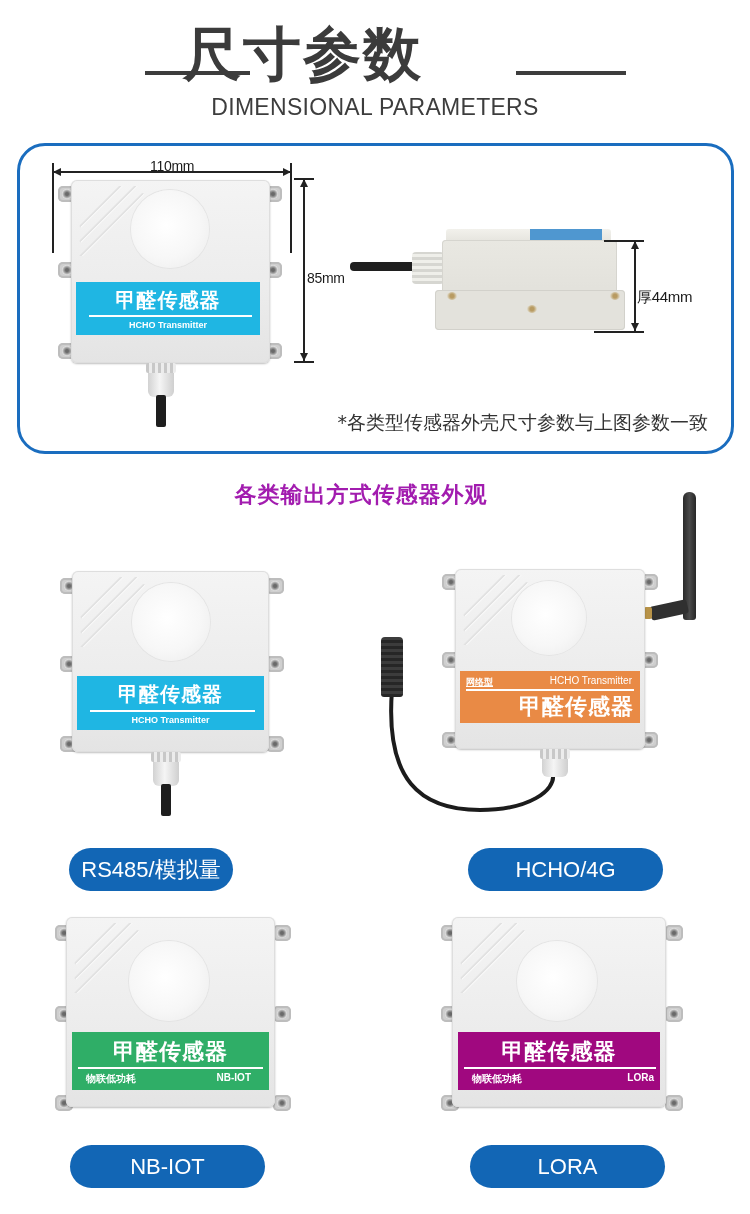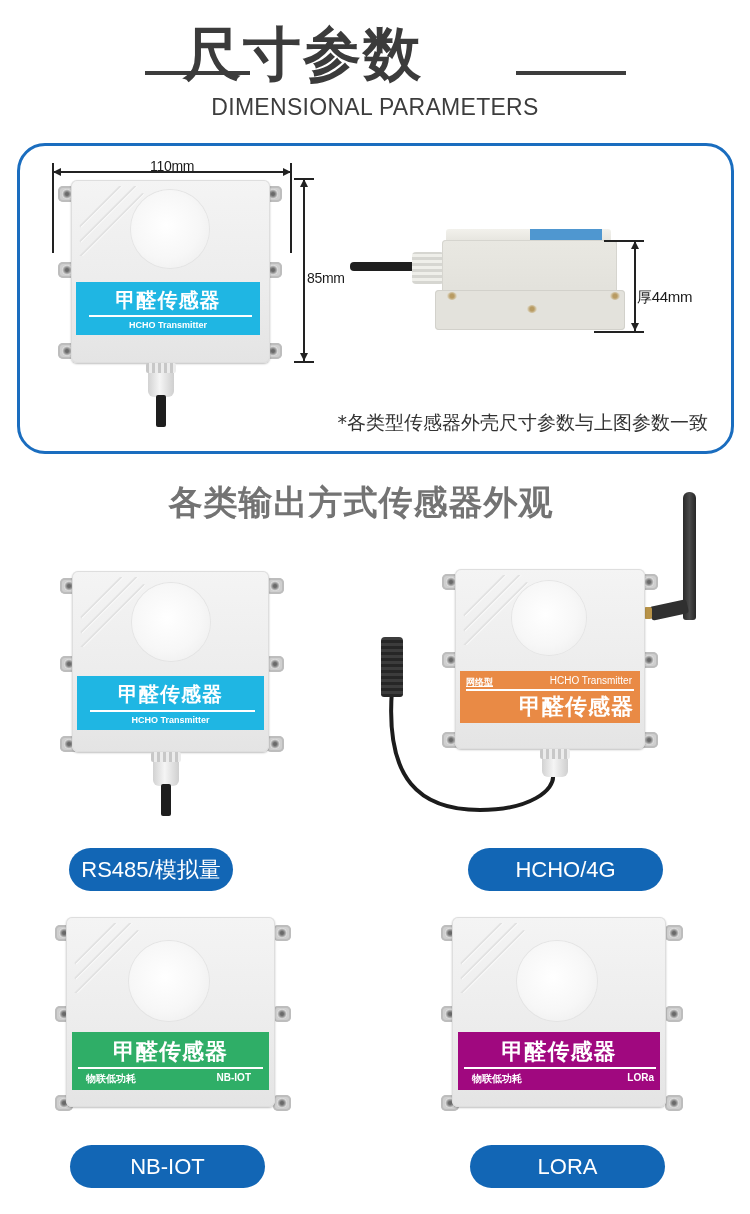--- a/index.html
+++ b/index.html
@@ -46,21 +46,21 @@
   .side-body { position: absolute; background: linear-gradient(180deg, #e9e8e2 0%, #e2e1db 100%); border-radius: 4px; box-shadow: inset 0 0 0 1px #d6d5cf; }
   .side-top { position: absolute; background: linear-gradient(180deg, #f2f1ec, #e6e5df); border-radius: 3px 3px 0 0; }
   .side-tab { position: absolute; background: #4f97d0; }
   .side-flange { position: absolute; background: #e3e2dc; border-radius: 4px; box-shadow: inset 0 0 0 1px #d2d1cb; }
   .side-hole { position: absolute; width: 10px; height: 8px; border-radius: 50%; background: radial-gradient(circle, #b89b62 30%, #dcd4bf 70%); }
   .side-gland { position: absolute; background: repeating-linear-gradient(0deg, #d6d6d1 0 3px, #efefea 3px 6px); border-radius: 4px; }
   .side-cable { position: absolute; height: 9px; background: #1f1f1f; border-radius: 4px; }
 
   .note { position: absolute; right: 42px; top: 410px; font-size: 19px; color: #333; white-space: nowrap; }
 
-  .section-heading { position: absolute; left: 0; top: 480px; width: 722px; text-align: center; font-size: 34px; font-weight: bold; color: #737373; letter-spacing: 1px; }
+  .section-heading { position: absolute; left: 0; top: 480px; width: 722px; text-align: center; font-size: 22px; font-weight: bold; color: #a21caf; letter-spacing: 1px; }
 
   .pill { position: absolute; height: 43px; border-radius: 22px; background: #1266b5; color: #ffffff; text-align: center; line-height: 43px; font-family: "Liberation Sans", sans-serif; font-size: 22px; font-weight: normal; letter-spacing: 0px; cursor: pointer; }
 
   
   .antenna { position: absolute; background: linear-gradient(90deg, #2a2a2a, #4a4a4a 50%, #262626); border-radius: 6px 6px 3px 3px; }
   .antenna-base { position: absolute; background: #303030; border-radius: 3px; }
   .antenna-nut { position: absolute; background: #b89348; border-radius: 2px; }
 
   
   .dc-jack { position: absolute; background: repeating-linear-gradient(0deg, #262626 0 3px, #3c3c3c 3px 6px); border-radius: 4px 4px 3px 3px; }

